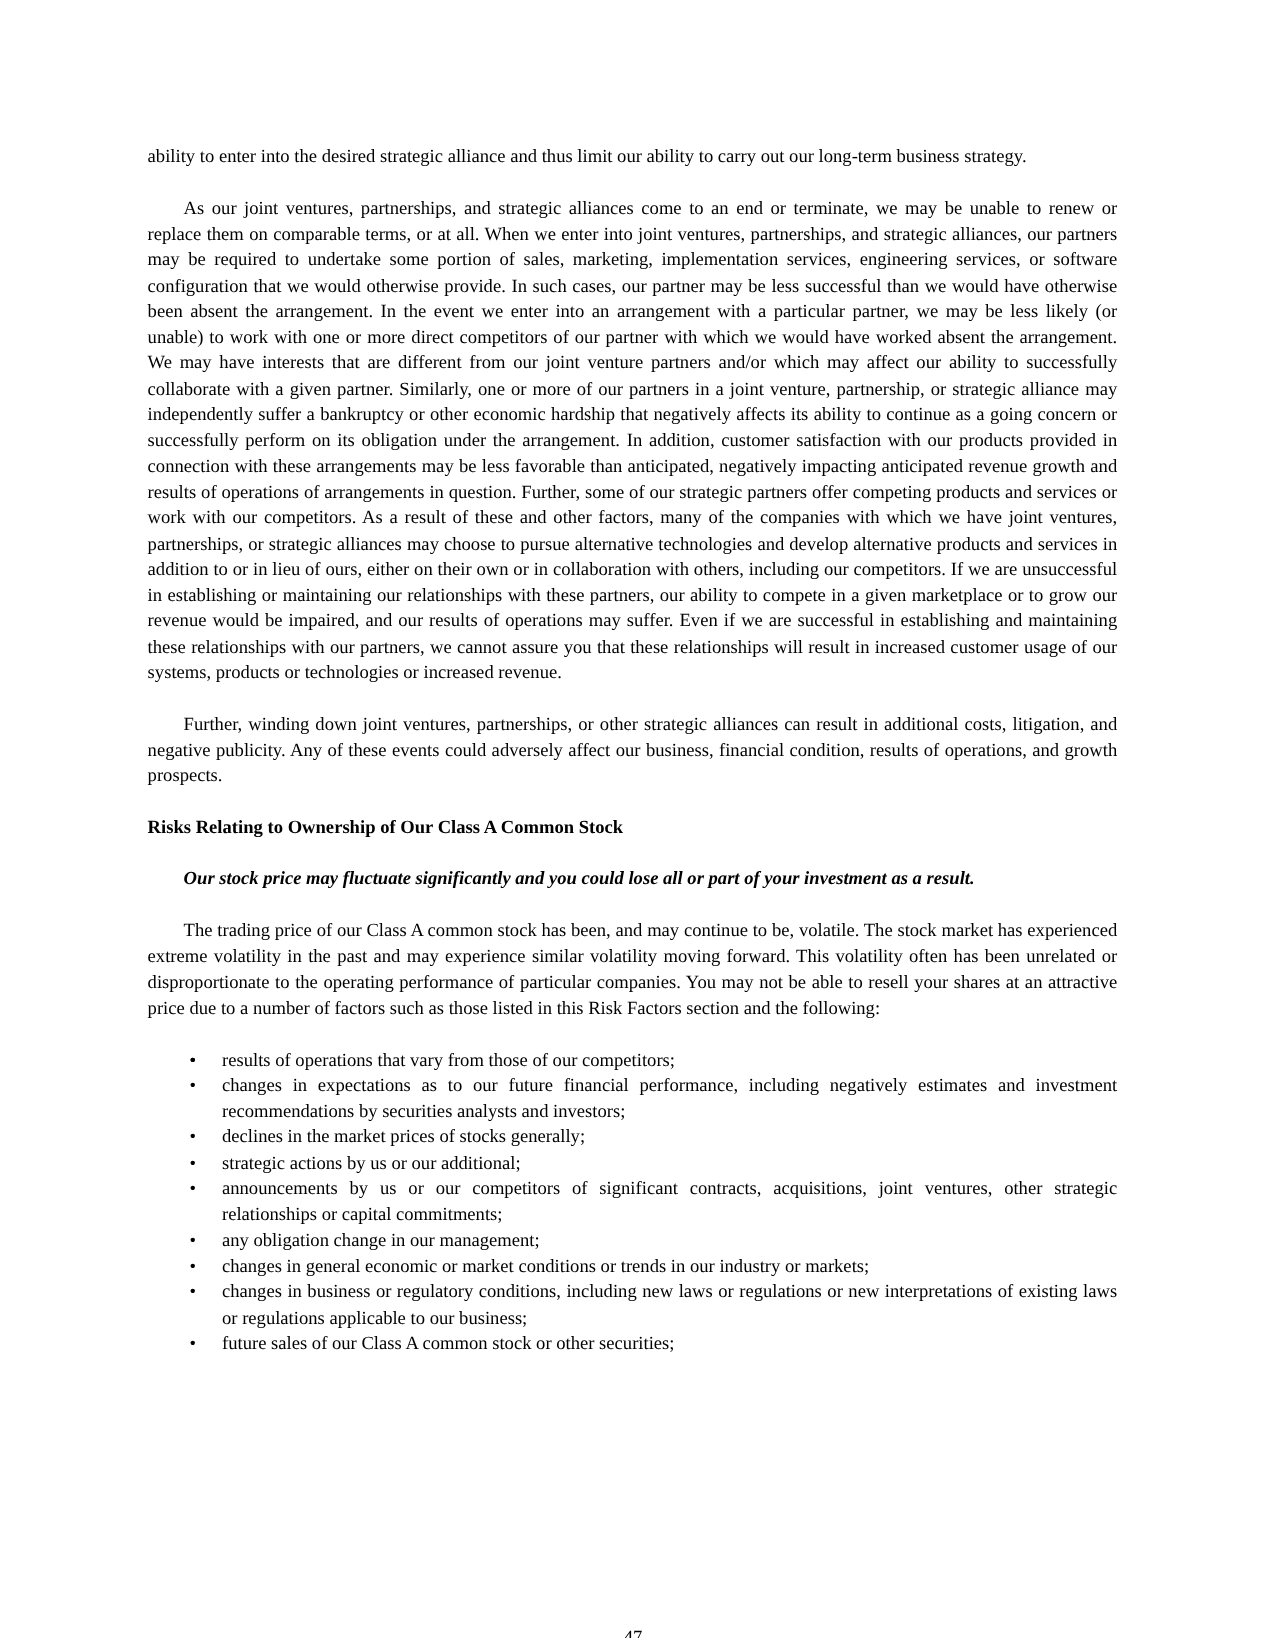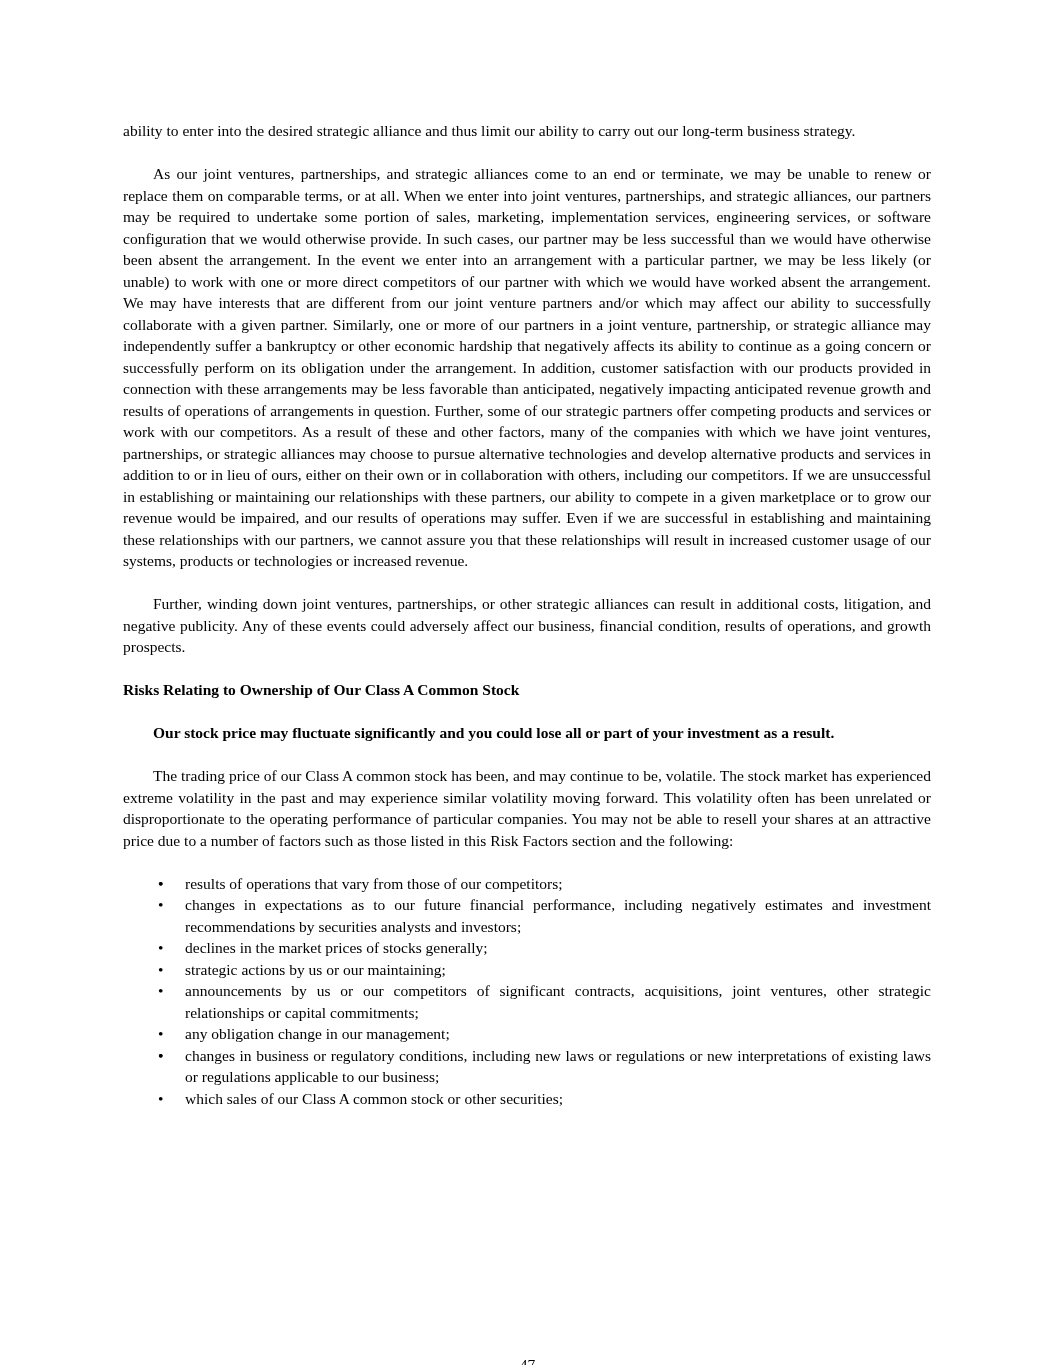--- a/index.html
+++ b/index.html
@@ -34,20 +34,21 @@
   p.para.no-indent {
     text-indent: 0;
   }
   p.section-heading {
     font-weight: bold;
     text-align: left;
     margin: 0 0 21.5px 0;
   }
   p.sub-heading {
     font-weight: bold;
+    font-style: italic;
     text-align: left;
     text-indent: 30px;
     margin: 0 0 21.5px 0;
   }
   ul.bullets {
     list-style: none;
     margin: 0;
     padding: 0;
   }
   ul.bullets li {
@@ -103,44 +104,45 @@
           <span class="bullet-text">changes in expectations as to our future financial performance, including negatively estimates and investment recommendations by securities analysts and investors;</span>
         </li>
 
         <li>
           <span class="dot">•</span>
           <span class="bullet-text">declines in the market prices of stocks generally;</span>
         </li>
 
         <li>
           <span class="dot">•</span>
-          <span class="bullet-text">strategic actions by us or our maintaining;</span>
+          <span class="bullet-text">strategic actions by us or our additional;</span>
         </li>
 
         <li>
           <span class="dot">•</span>
           <span class="bullet-text">announcements by us or our competitors of significant contracts, acquisitions, joint ventures, other strategic relationships or capital commitments;</span>
         </li>
 
         <li>
           <span class="dot">•</span>
           <span class="bullet-text">any obligation change in our management;</span>
         </li>
 
         <li>
           <span class="dot">•</span>
+          <span class="bullet-text">changes in general economic or market conditions or trends in our industry or markets;</span>
         </li>
 
         <li>
           <span class="dot">•</span>
           <span class="bullet-text">changes in business or regulatory conditions, including new laws or regulations or new interpretations of existing laws or regulations applicable to our business;</span>
         </li>
 
         <li>
           <span class="dot">•</span>
-          <span class="bullet-text">which sales of our Class A common stock or other securities;</span>
+          <span class="bullet-text">future sales of our Class A common stock or other securities;</span>
         </li>
       </ul>
 
   </div>
 
   <div class="page-number">47</div>
 </div>
 
 </body></html>

